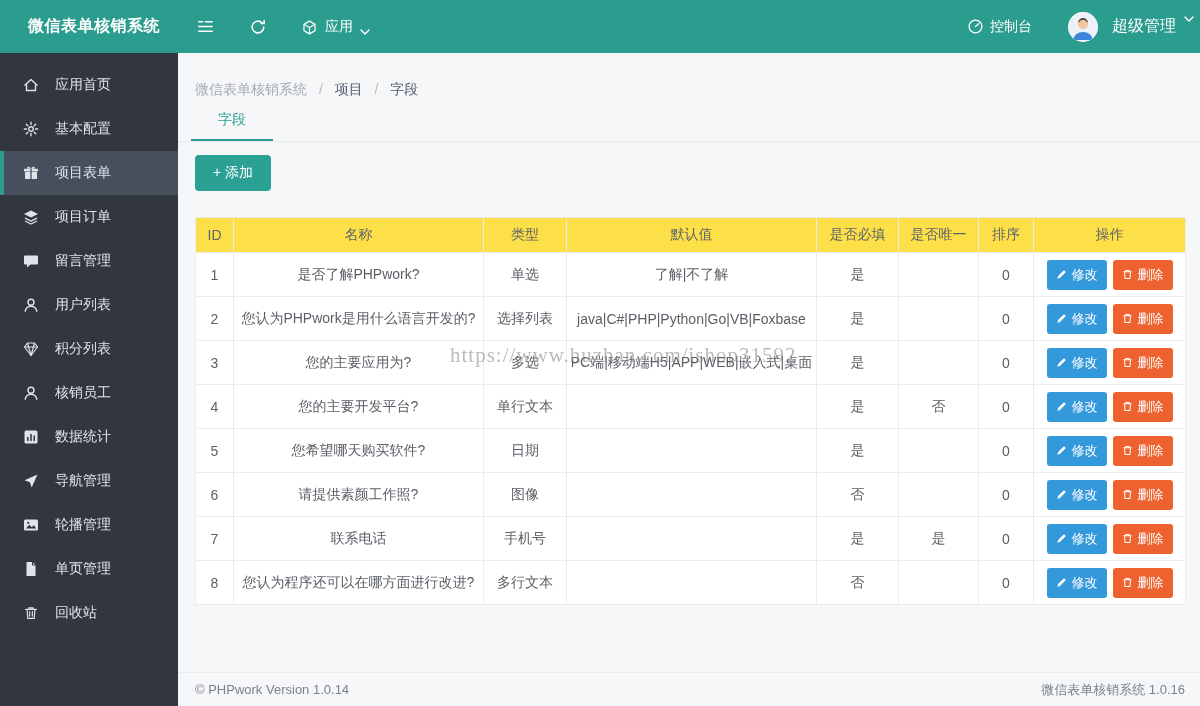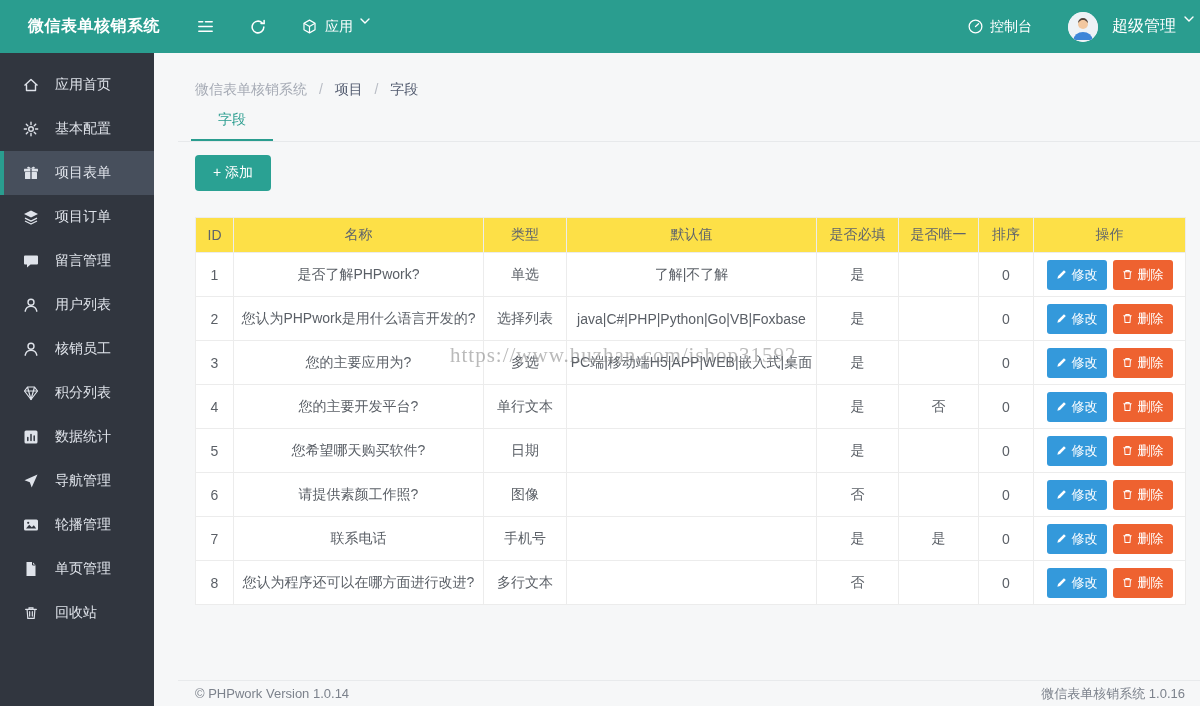--- a/index.html
+++ b/index.html
@@ -20,32 +20,32 @@
   .brand {
     width: 178px; padding-left: 28px;
     font-size: 16px; font-weight: bold; letter-spacing: .5px;
     white-space: nowrap;
   }
   .topbar-left { display: flex; align-items: center; gap: 34px; margin-left: 18px; }
   .icon-btn {
     background: none; border: none; padding: 0; cursor: pointer;
     display: flex; align-items: center; color: #fff;
   }
-  .app-menu { display: flex; align-items: flex-start; gap: 7px; font-size: 14px; color: #fff; }
+  .app-menu { display: flex; align-items: flex-end; gap: 7px; font-size: 14px; color: #fff; }
   .topbar-right { margin-left: auto; display: flex; align-items: center; gap: 14px; padding-right: 6px; }
   .console-link { display: flex; align-items: center; gap: 6px; font-size: 14px; color: #fff; }
   .avatar-wrap {
     width: 30px; height: 30px; border-radius: 50%; overflow: hidden;
     background: #eef2f6; margin-left: 22px; flex: none;
   }
   .user-menu { display: flex; align-items: flex-start; gap: 8px; font-size: 16px; color: #fff; }
 
   
   .sidebar {
-    position: absolute; top: 53px; left: 0; bottom: 0; width: 154px;
+    position: absolute; top: 53px; left: 0; bottom: 0; width: 178px;
     background: #31363f; padding-top: 10px; z-index: 10;
   }
   .side-item {
     height: 44px; display: flex; align-items: center;
     padding-left: 18px; gap: 15px;
     color: #dfe3ea; font-size: 14px; cursor: pointer;
     border-left: 4px solid transparent;
   }
   .side-item .sicon { width: 18px; height: 18px; flex: none; display: flex; align-items: center; justify-content: center; }
   .side-item.active { background: #474f5c; border-left-color: #2a9d8f; }
@@ -88,21 +88,21 @@
 
   
   .watermark {
     position: absolute; left: 450px; top: 343px; z-index: 5;
     font-family: "Liberation Serif", serif; font-size: 21px;
     color: rgba(130,130,130,.55); letter-spacing: 1px; pointer-events: none;
   }
 
   
   .footer {
-    position: absolute; left: 178px; right: 0; bottom: 0; height: 26px;
+    position: absolute; left: 178px; right: 0; bottom: 0; height: 34px;
     border-top: 1px solid #e8eaec; background: #f6f7f8;
     display: flex; align-items: center; justify-content: space-between;
     padding: 0 15px 0 17px; font-size: 13px; color: #7c828c; z-index: 8;
   }
 </style>
 </head>
 <body>
 
 <div class="topbar">
   <div class="brand">微信表单核销系统</div>
@@ -211,36 +211,36 @@
       <svg width="18" height="18" viewBox="0 0 18 18" fill="none" stroke="#dfe3ea" stroke-width="1.4" stroke-linecap="round">
         <circle cx="9" cy="6.3" r="3"></circle>
         <path d="M3.2 15.2c.6-3.2 2.7-4.8 5.8-4.8s5.2 1.6 5.8 4.8"></path>
       </svg>
     </span>
     <span>用户列表</span>
   </div>
 
   <div class="side-item">
     <span class="sicon">
+      <svg width="18" height="18" viewBox="0 0 18 18" fill="none" stroke="#dfe3ea" stroke-width="1.2" stroke-linejoin="round">
+        <path d="M5.5 3h7l3 4L9 15.5 2.5 7z"></path>
+        <path d="M2.5 7h13M5.5 3L9 15.5 12.5 3"></path>
+      </svg>
+    </span>
+    <span>积分列表</span>
+  </div>
+
+  <div class="side-item">
+    <span class="sicon">
       <svg width="18" height="18" viewBox="0 0 18 18" fill="none" stroke="#dfe3ea" stroke-width="1.4" stroke-linecap="round">
         <circle cx="9" cy="6.3" r="3"></circle>
         <path d="M3.2 15.2c.6-3.2 2.7-4.8 5.8-4.8s5.2 1.6 5.8 4.8"></path>
       </svg>
     </span>
     <span>核销员工</span>
-  </div>
-
-  <div class="side-item">
-    <span class="sicon">
-      <svg width="18" height="18" viewBox="0 0 18 18" fill="none" stroke="#dfe3ea" stroke-width="1.2" stroke-linejoin="round">
-        <path d="M5.5 3h7l3 4L9 15.5 2.5 7z"></path>
-        <path d="M2.5 7h13M5.5 3L9 15.5 12.5 3"></path>
-      </svg>
-    </span>
-    <span>积分列表</span>
   </div>
 
   <div class="side-item">
     <span class="sicon">
       <svg width="18" height="18" viewBox="0 0 18 18">
         <rect x="2.5" y="2.5" width="13" height="13" rx="1.5" fill="#dfe3ea"></rect>
         <path d="M5.8 12.5V9.5M9 12.5v-6M12.2 12.5V8" stroke="#31363f" stroke-width="1.5" stroke-linecap="round"></path>
       </svg>
     </span>
     <span>数据统计</span>

